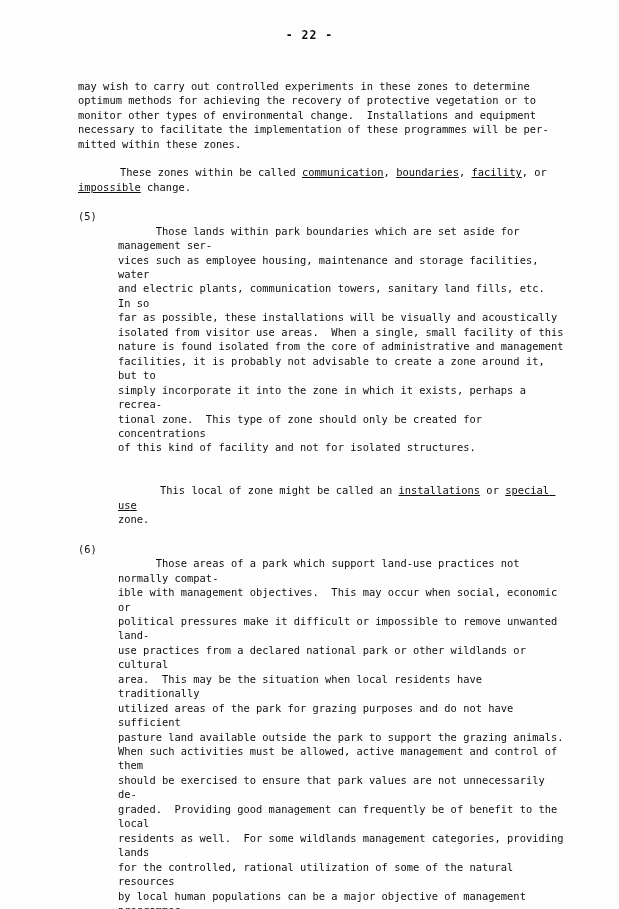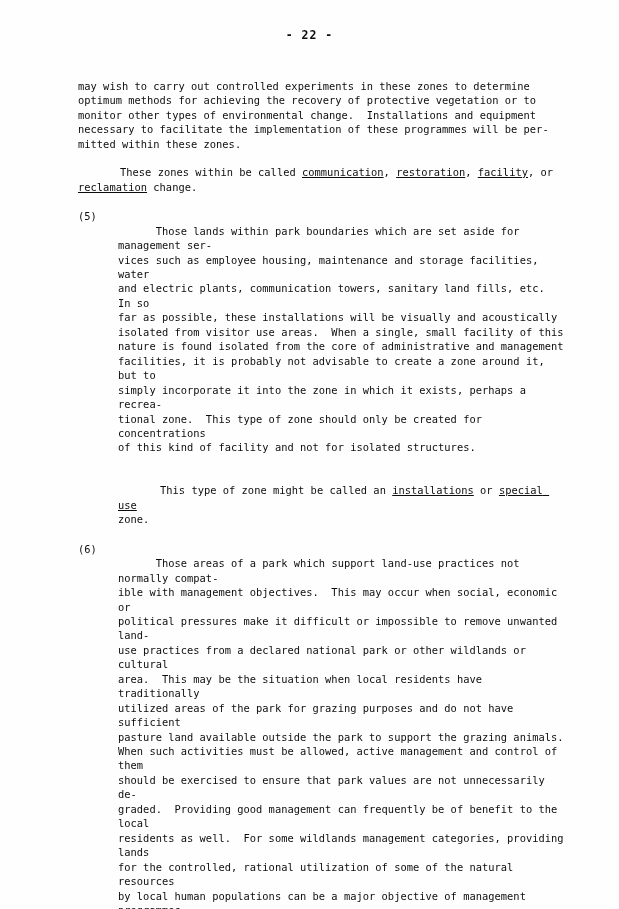--- a/index.html
+++ b/index.html
@@ -66,41 +66,41 @@
   <div class="body">
 
     <div class="para">may wish to carry out controlled experiments in these zones to determine
 optimum methods for achieving the recovery of protective vegetation or to
 monitor other types of environmental change.  Installations and equipment
 necessary to facilitate the implementation of these programmes will be per-
 mitted within these zones.</div>
 
     <div class="gap-sm"></div>
 
-    <div class="para indented"><span>These zones within be called </span><span class="u">communication</span><span>, </span><span class="u">restoration</span><span>, </span><span class="u">facility</span><span>, or</span><span>
-</span><span class="u">reclamation</span><span> change.</span></div>
+    <div class="para indented"><span>These zones within be called </span><span class="u">communication</span><span>, </span><span class="u">boundaries</span><span>, </span><span class="u">facility</span><span>, or</span><span>
+</span><span class="u">impossible</span><span> change.</span></div>
 
     <div class="gap-md"></div>
 
     <div class="para numbered">
       <span class="marker">(5)</span><span>Those lands within park boundaries which are set aside for management ser-
 vices such as employee housing, maintenance and storage facilities, water
 and electric plants, communication towers, sanitary land fills, etc.  In so
 far as possible, these installations will be visually and acoustically
 isolated from visitor use areas.  When a single, small facility of this
 nature is found isolated from the core of administrative and management
 facilities, it is probably not advisable to create a zone around it, but to
 simply incorporate it into the zone in which it exists, perhaps a recrea-
 tional zone.  This type of zone should only be created for concentrations
 of this kind of facility and not for isolated structures.</span>
     </div>
 
     <div class="gap-sm"></div>
 
-    <div class="para numbered indented"><span>This type of zone might be called an </span><span class="u">installations</span><span> or </span><span class="u">special use</span><span>
+    <div class="para numbered indented"><span>This local of zone might be called an </span><span class="u">installations</span><span> or </span><span class="u">special use</span><span>
 zone.</span></div>
 
     <div class="gap-md"></div>
 
     <div class="para numbered">
       <span class="marker">(6)</span><span>Those areas of a park which support land-use practices not normally compat-
 ible with management objectives.  This may occur when social, economic or
 political pressures make it difficult or impossible to remove unwanted land-
 use practices from a declared national park or other wildlands or cultural
 area.  This may be the situation when local residents have traditionally

